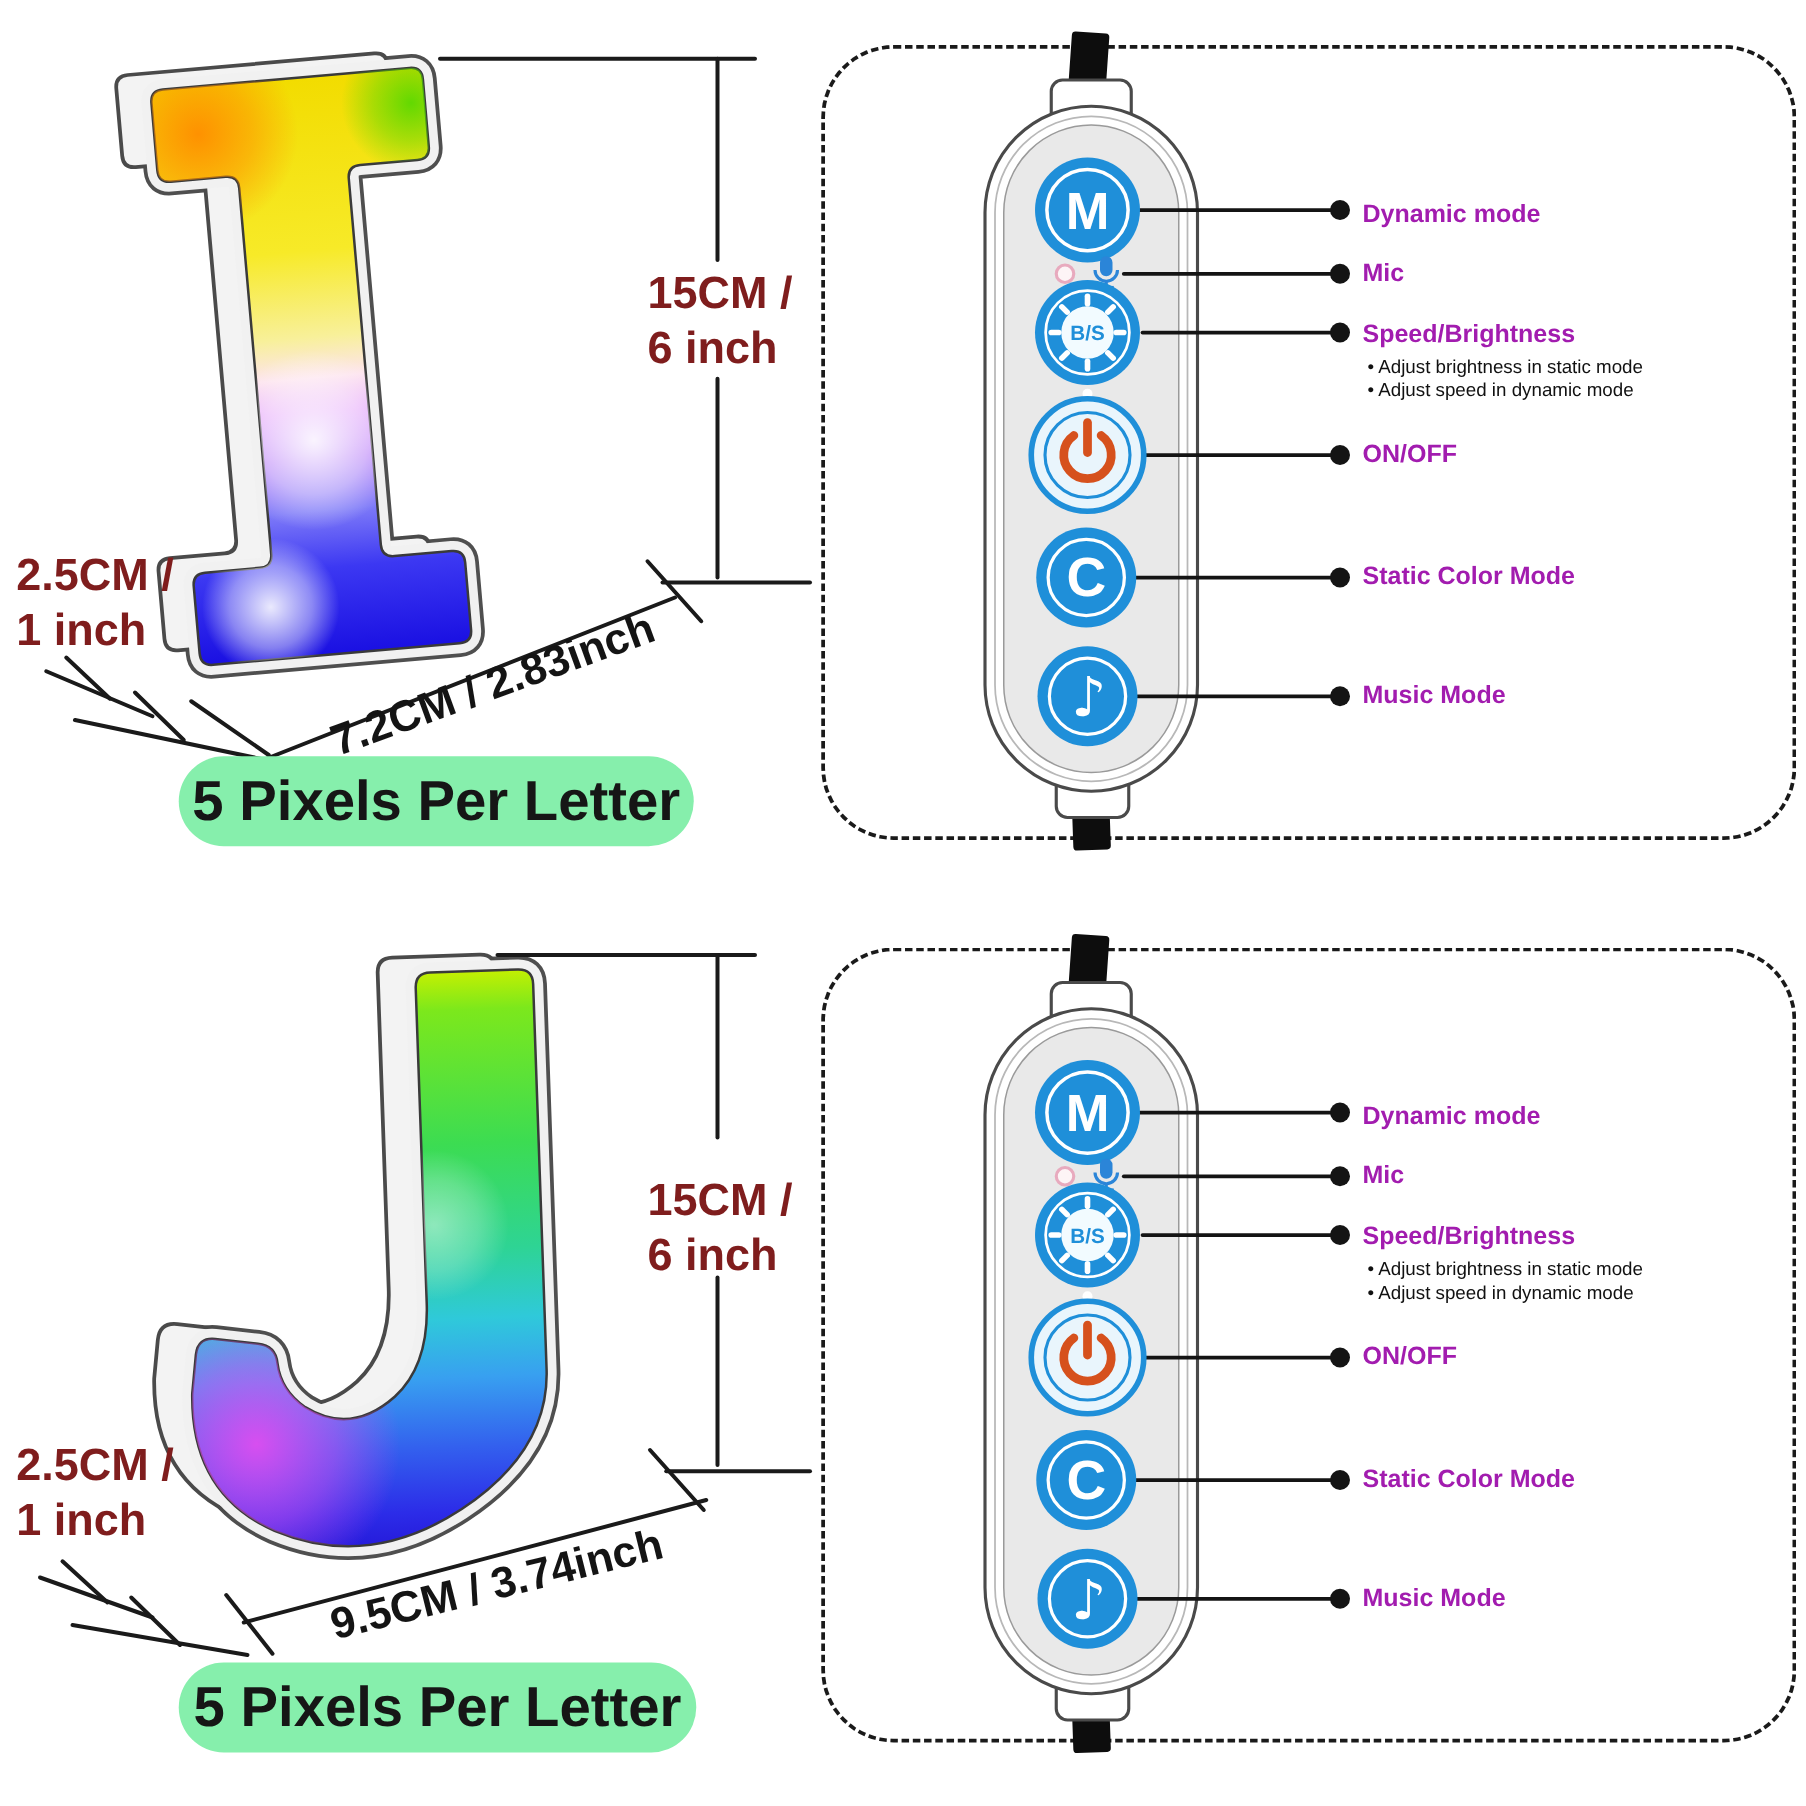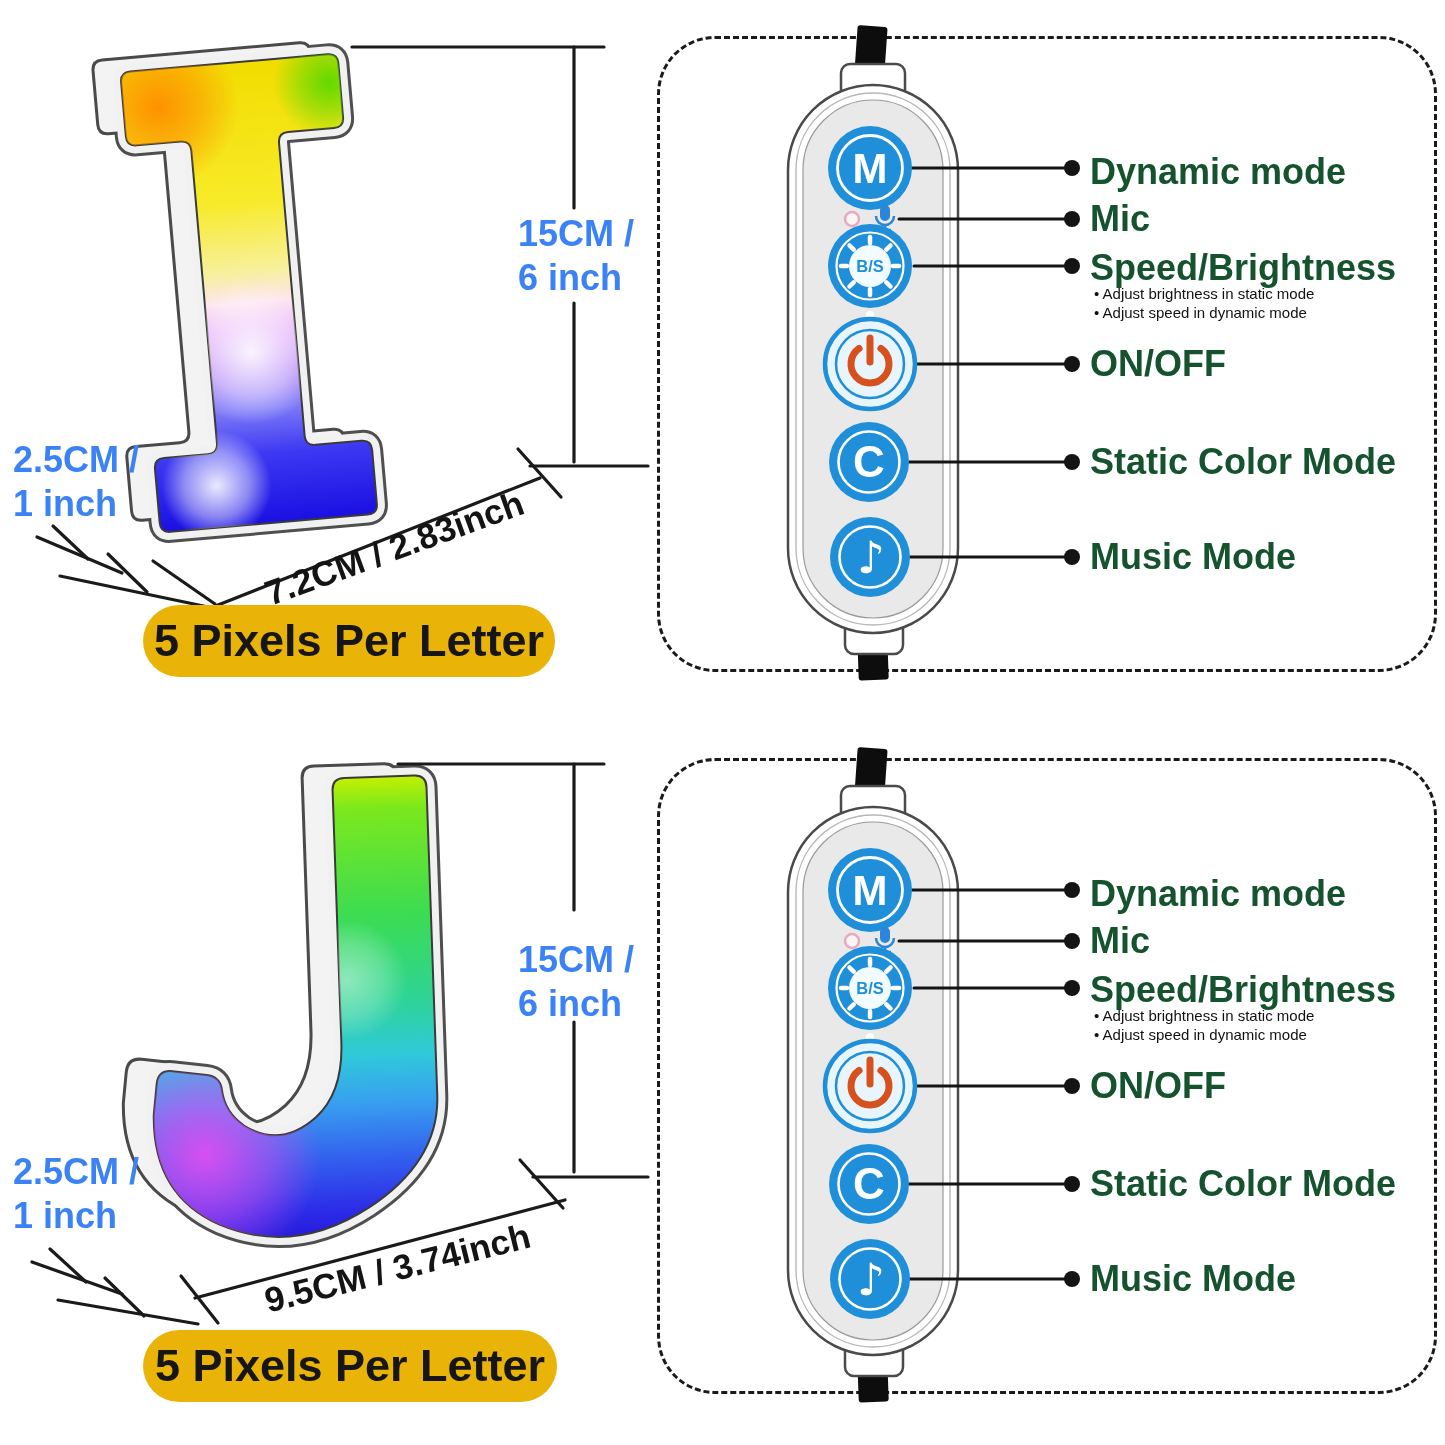--- a/index.html
+++ b/index.html
@@ -2,32 +2,32 @@
 <html><head>
 <meta charset="utf-8">
 <style>
   html,body{margin:0;padding:0;background:#fff;}
   .canvas{position:relative;width:1445px;height:1445px;background:#fff;
           font-family:"Liberation Sans",sans-serif;overflow:hidden;}
   .abs{position:absolute;}
   svg{display:block;}
 
   
-  .dim-text{position:absolute;font-size:36px;font-weight:700;color:#3b82f6;line-height:44px;white-space:nowrap;}
+  .dim-text{position:absolute;font-size:36px;font-weight:700;color:#7f1d1d;line-height:44px;white-space:nowrap;}
   .width-label{position:absolute;width:370px;height:44px;font-size:35px;font-weight:700;color:#141414;
                text-align:center;white-space:nowrap;}
-  .badge{position:absolute;width:412px;height:72px;border-radius:37px;background:#eab308;
+  .badge{position:absolute;width:412px;height:72px;border-radius:37px;background:#86efac;
          display:flex;align-items:center;justify-content:center;}
   .badge span{font-size:45px;font-weight:700;color:#161616;white-space:nowrap;}
 
   
   .cpanel{position:absolute;left:657px;width:780px;height:636px;}
   .dashed-border{position:absolute;left:0;top:0;width:774px;height:630px;border:3px dashed #1a1a1a;border-radius:58px;}
-  .ctrl-label{position:absolute;left:433px;transform:translateY(-50%);font-size:36px;font-weight:700;
-              color:#14532d;white-space:nowrap;}
+  .ctrl-label{position:absolute;left:433px;transform:translateY(-50%);font-size:20px;font-weight:700;
+              color:#a21caf;white-space:nowrap;}
   .ctrl-subs{position:absolute;left:437px;}
   .sub-item{font-size:15px;line-height:18.5px;color:#111;white-space:nowrap;font-weight:400;}
   .sub-item::before{content:"• ";}
 </style>
 </head>
 <body>
 
 <svg width="0" height="0" style="position:absolute">
   <defs>
     <symbol id="ctrl-art" viewBox="0 0 780 636" overflow="visible">

